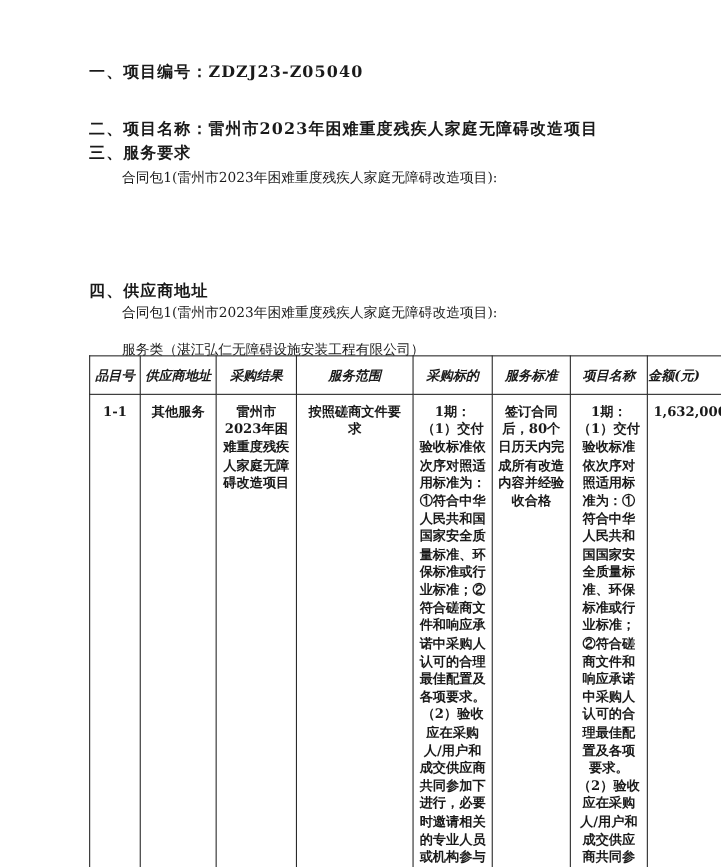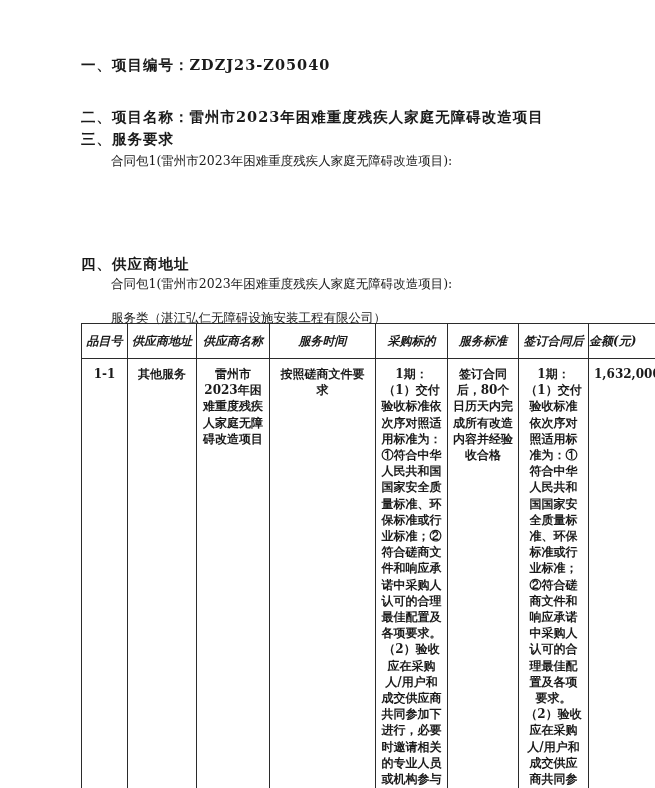--- a/index.html
+++ b/index.html
@@ -89,25 +89,25 @@
       <col style="width:106px">
     <col style="width:72px">
       <col style="width:71px">
       <col style="width:70px">
       <col style="width:83px">
   </colgroup>
   <tbody>
       <tr>
     <th>品目号</th>
     <th>供应商地址</th>
-    <th>供应商名称</th>
-    <th>服务时间</th>
+    <th>采购结果</th>
+    <th>服务范围</th>
     <th>采购标的</th>
     <th>服务标准</th>
-    <th>签订合同后</th>
+    <th>项目名称</th>
     <th class="amt">金额(元)</th>
   </tr>
   <tr>
     <td>1-1</td>
     <td>其他服务</td>
     <td class="longtext">雷州市2023年困难重度残疾人家庭无障碍改造项目</td>
     <td class="longtext">按照磋商文件要求</td>
     <td class="longtext">1期：（1）交付验收标准依次序对照适用标准为：①符合中华人民共和国国家安全质量标准、环保标准或行业标准；②符合磋商文件和响应承诺中采购人认可的合理最佳配置及各项要求。（2）验收应在采购人/用户和成交供应商共同参加下进行，必要时邀请相关的专业人员或机构参与验收。（3）采购人</td>
     <td class="longtext">签订合同后，80个日历天内完成所有改造内容并经验收合格</td>
     <td class="longtext">1期：（1）交付验收标准依次序对照适用标准为：①符合中华人民共和国国家安全质量标准、环保标准或行业标准；②符合磋商文件和响应承诺中采购人认可的合理最佳配置及各项要求。（2）验收应在采购人/用户和成交供应商共同参加下进行，必要时邀请相关的专业人员或机构参与验收。（3）采购人</td>

